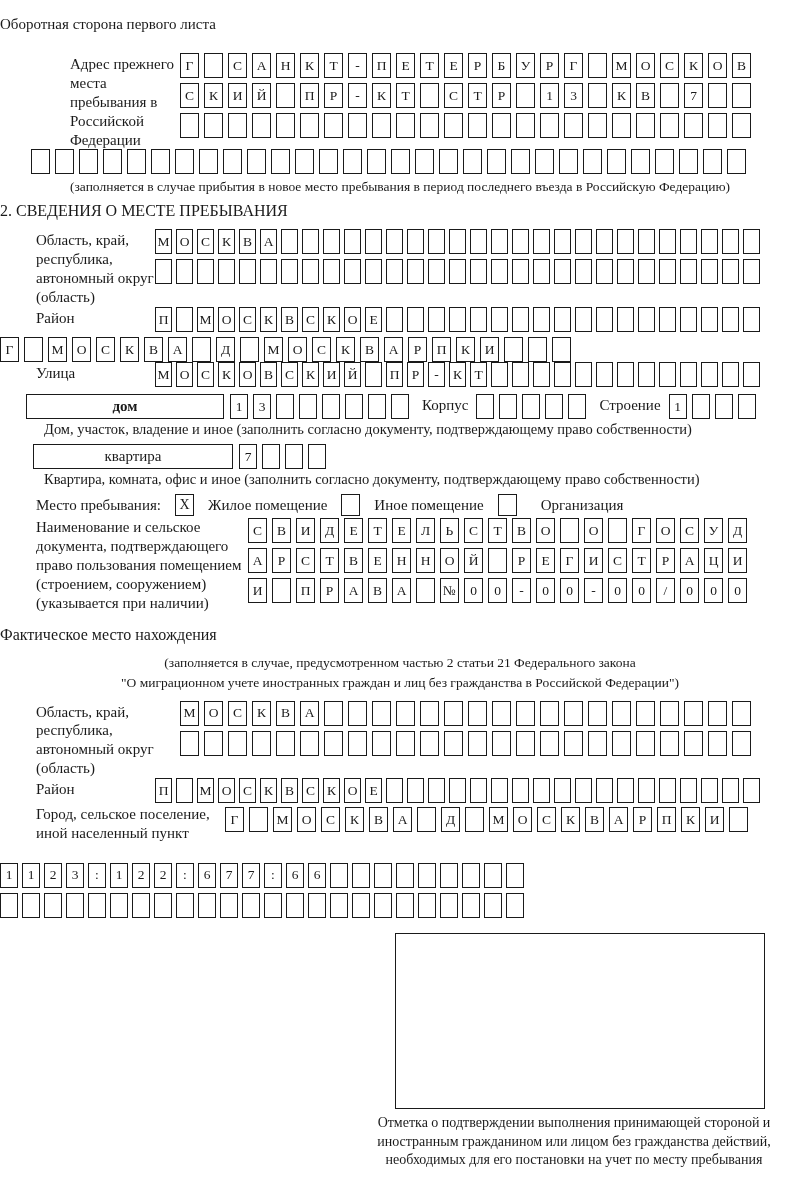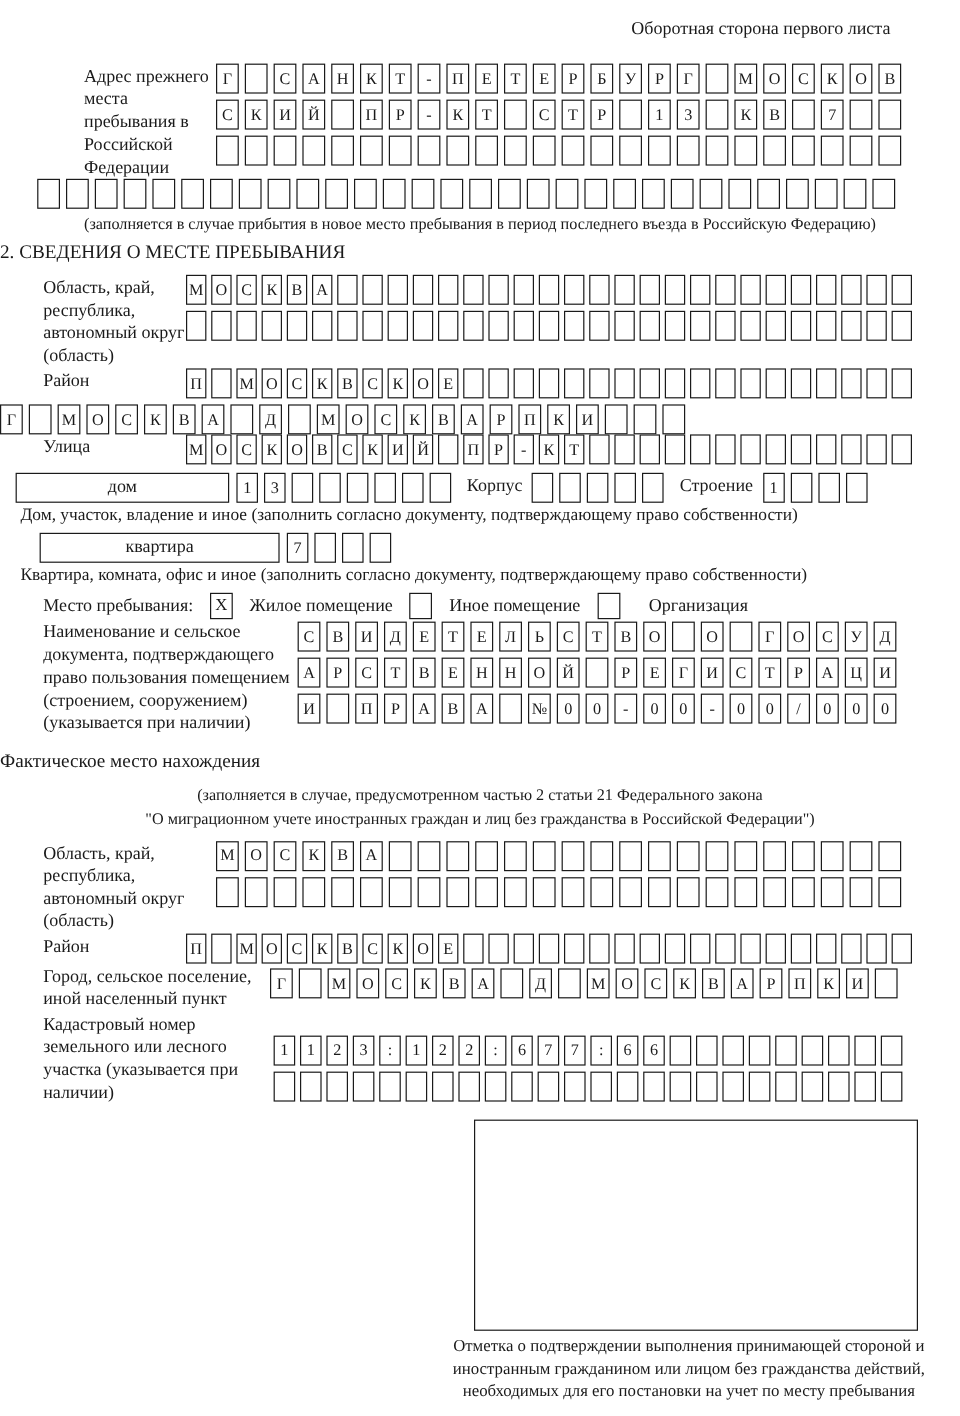--- a/index.html
+++ b/index.html
@@ -3,21 +3,21 @@
 <meta charset="utf-8">
 <style>
   * { margin:0; padding:0; box-sizing:border-box; }
   html,body { background:#ffffff; }
   .page {
     position:relative; width:800px; height:1180px; margin:0 auto;
     background:#fff; color:#1a1a1a;
     font-family:"Liberation Serif", serif;
     padding-top:16px; overflow:hidden;
   }
-  .header-note { text-align:right; padding-right:58px; font-size:15px; margin-bottom:20px; }
+  .header-note { text-align:left; padding-right:58px; font-size:15px; margin-bottom:20px; }
   .block { display:flex; align-items:flex-start; }
   .label { font-size:15px; line-height:1.26; padding-left:36px; flex:0 0 auto; padding-top:2px; }
   .w180 { width:180px; padding-left:70px; }
   .w155 { width:155px; }
   .w178 { width:178px; }
   .w248 { width:248px; }
   .w225 { width:225px; }
   .w228 { width:228px; }
   .rows { flex:1 1 auto; }
   .cg { display:flex; }
@@ -27,27 +27,27 @@
     border:1.6px solid #1a1a1a; background:#fff;
     display:flex; align-items:center; justify-content:center;
     font-size:13.5px; font-family:"Liberation Serif", serif;
   }
   .n29 .cell { width:17px; margin-right:4px; }
   .n24k .cell { width:18px; margin-right:4px; }
   .domc .cell { width:18px; margin-right:5px; }
   .indent31 { margin-left:31px; }
   .note { font-size:13.5px; text-align:center; margin-top:2px; }
   .heading { font-size:16px; font-weight:normal; text-align:left; margin:7px 0 9px 0; }
-  .caption-left { font-size:14.5px; padding-left:17px; margin:2px 0 6px 0; }
+  .caption-left { font-size:14.5px; padding-left:44px; margin:2px 0 6px 0; }
   .fieldbox {
     height:25px; border:1.6px solid #1a1a1a; background:#fff;
     display:flex; align-items:center; justify-content:center;
     font-size:15px; margin-right:6px;
   }
-  .dom-rect { width:178px; margin-left:13px; }
+  .dom-rect { width:198px; margin-left:26px;font-weight:bold; }
   .kv-rect { width:200px; margin-left:33px; }
   .inline-lbl { font-size:15px; padding:3px 8px 0 8px; }
   .stayrow { display:flex; align-items:center; padding-left:36px; margin-top:6px; }
   .staylbl { font-size:15px; }
   .chk {
     width:19px; height:22px; border:1.6px solid #1a1a1a; background:#fff;
     display:flex; align-items:center; justify-content:center;
     font-size:14px; margin:0 14px 0 14px;
   }
   .choose-note { font-size:13.5px; margin-left:238px; margin-top:3px; margin-bottom:8px; }
@@ -612,21 +612,20 @@
           <span class="cell">Р</span>
           <span class="cell">П</span>
           <span class="cell">К</span>
           <span class="cell">И</span>
           <span class="cell"></span>
         </div>
     </div>
   </div>
 
   <div class="block">
-    <div class="label w228">Кадастровый номер земельного или лесного участка (указывается при наличии)</div>
     <div class="rows" style="padding-top:20px;">
       <div class="cg n24k boxrow">
           <span class="cell">1</span>
           <span class="cell">1</span>
           <span class="cell">2</span>
           <span class="cell">3</span>
           <span class="cell">:</span>
           <span class="cell">1</span>
           <span class="cell">2</span>
           <span class="cell">2</span>

